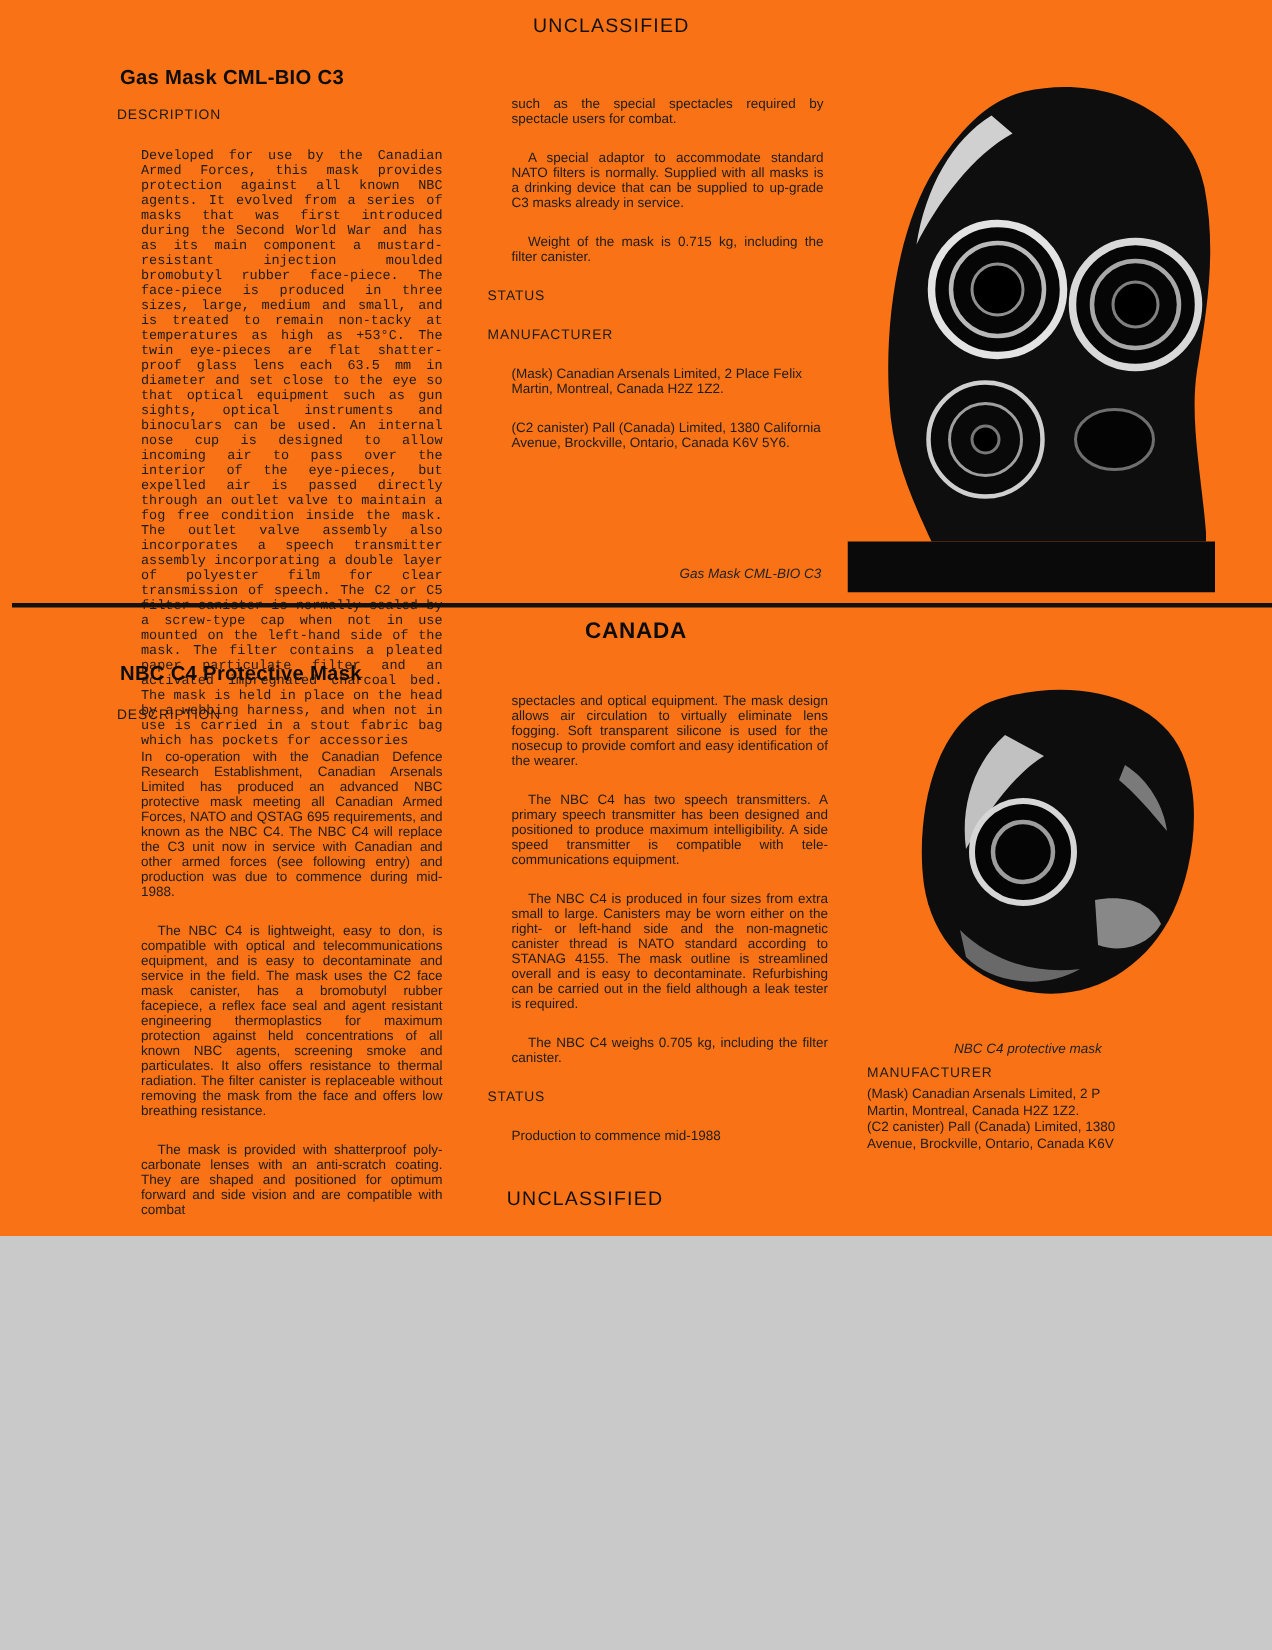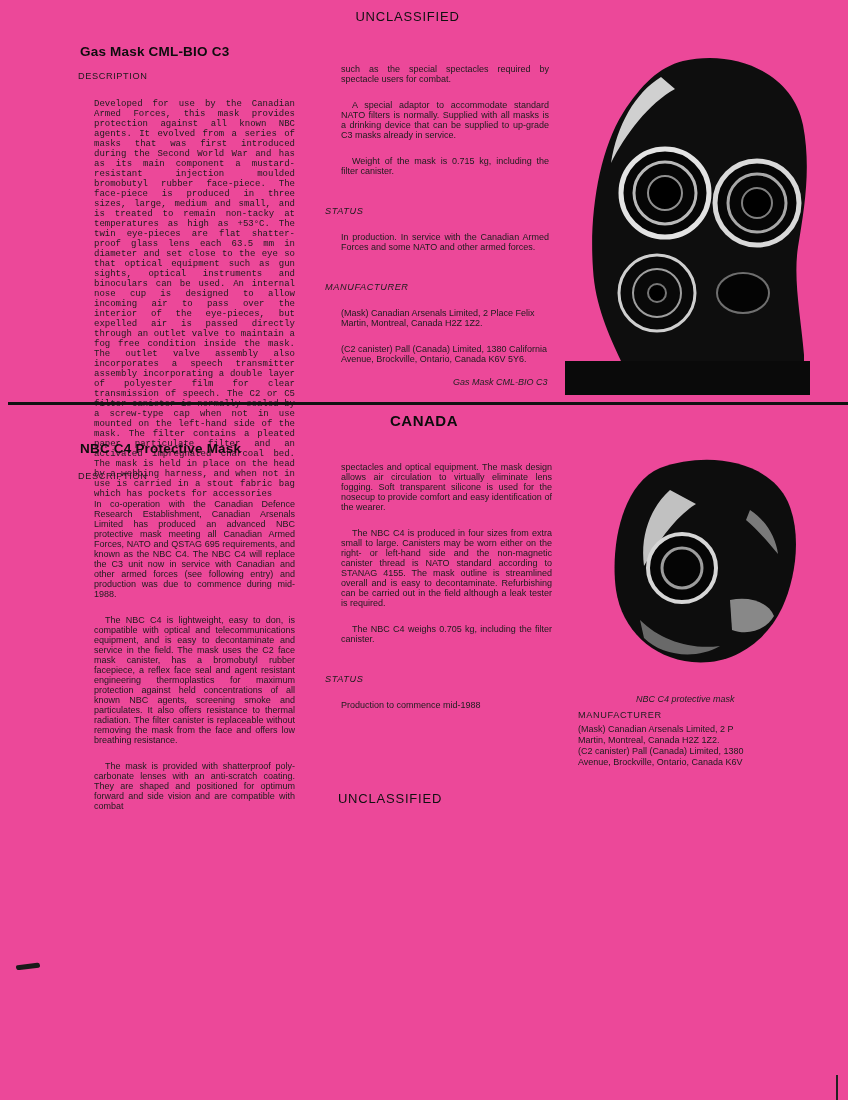--- a/index.html
+++ b/index.html
@@ -1,20 +1,20 @@
 <!DOCTYPE html>
 <html><head>
 <meta charset="utf-8">
 <style>
   html, body { margin: 0; padding: 0; background: #c9c9c9; }
   .page {
     position: relative;
     width: 848px;
-    height: 1100px;
-    background: #ec4899;
+    height: 824px;
+    background: #f97316;
     font-family: "Liberation Sans", sans-serif;
     color: #1a1a1a;
     overflow: hidden;
   }
   .classification {
     position: absolute;
     font-size: 13px;
     letter-spacing: 0.8px;
     color: #111;
     text-align: center;
@@ -42,21 +42,21 @@
   }
   .col p { margin: 16px; }
   .col p.indent { text-indent: 11px; }
   .sect-heading {
     font-size: 9.2px;
     font-weight: normal;
     letter-spacing: 0.6px;
     margin: 0 0 3px 0;
     text-align: left;
   }
-  .sect-heading.gap { margin-top: 30px; font-style: italic; }
+  .sect-heading.gap { margin-top: 16px; }
 
   .a1-desc-heading { position: absolute; left: 78px; top: 71px; }
   .a1-col1 { left: 78px; top: 83px; width: 233px; font-family: Liberation Mono, monospace; }
   .a1-col2 { left: 325px; top: 48px; width: 240px; }
 
   .a2-desc-heading { position: absolute; left: 78px; top: 471px; }
   .a2-col1 { left: 78px; top: 483px; width: 233px; }
   .a2-col2 { left: 325px; top: 446px; width: 243px; }
 
   .mfr-line { text-align: left; }
@@ -137,21 +137,20 @@
 
   <div class="col a1-col1">
     <p>Developed for use by the Canadian Armed Forces, this mask provides protection against all known NBC agents. It evolved from a series of masks that was first introduced during the Second World War and has as its main component a mustard-resistant injection moulded bromobutyl rubber face-piece. The face-piece is produced in three sizes, large, medium and small, and is treated to remain non-tacky at temperatures as high as +53°C. The twin eye-pieces are flat shatter-proof glass lens each 63.5 mm in diameter and set close to the eye so that optical equipment such as gun sights, optical instruments and binoculars can be used. An internal nose cup is designed to allow incoming air to pass over the interior of the eye-pieces, but expelled air is passed directly through an outlet valve to maintain a fog free condition inside the mask. The outlet valve assembly also incorporates a speech transmitter assembly incorporating a double layer of polyester film for clear transmission of speech. The C2 or C5 filter canister is normally sealed by a screw-type cap when not in use mounted on the left-hand side of the mask. The filter contains a pleated paper particulate filter and an activated impregnated charcoal bed. The mask is held in place on the head by a webbing harness, and when not in use is carried in a stout fabric bag which has pockets for accessories</p>
   </div>
 
   <div class="col a1-col2">
     <p>such as the special spectacles required by spectacle users for combat.</p>
     <p class="indent">A special adaptor to accommodate standard NATO filters is normally. Supplied with all masks is a drinking device that can be supplied to up-grade C3 masks already in service.</p>
     <p class="indent">Weight of the mask is 0.715 kg, including the filter canister.</p>
     <div class="sect-heading gap">STATUS</div>
-    <p>In production. In service with the Canadian Armed Forces and some NATO and other armed forces.</p>
     <div class="sect-heading gap">MANUFACTURER</div>
     <p class="mfr-line">(Mask) Canadian Arsenals Limited, 2 Place Felix Martin, Montreal, Canada H2Z 1Z2.</p>
     <p class="mfr-line">(C2 canister) Pall (Canada) Limited, 1380 California Avenue, Brockville, Ontario, Canada K6V 5Y6.</p>
   </div>
 
   <figure class="photo1">
     <svg viewBox="0 0 245 340" width="245" height="340" xmlns="http://www.w3.org/2000/svg">
       <path d="M118 6 C170 -6 228 18 238 70 C246 112 240 150 233 192 C228 225 236 262 239 300 L239 306 L56 306 C44 280 30 250 28 214 C24 160 34 96 58 58 C76 30 94 12 118 6 Z" fill="#0e0e0e"></path>
       <path d="M96 22 C70 38 52 70 46 108 C60 80 84 48 110 34 Z" fill="#f2f2f2" opacity="0.85"></path>
       <circle cx="100" cy="138" r="44" fill="#060606" stroke="#e3e3e3" stroke-width="5"></circle>
@@ -177,20 +176,21 @@
   <div class="sect-heading a2-desc-heading">DESCRIPTION</div>
 
   <div class="col a2-col1">
     <p>In co-operation with the Canadian Defence Research Establishment, Canadian Arsenals Limited has produced an advanced NBC protective mask meeting all Canadian Armed Forces, NATO and QSTAG 695 requirements, and known as the NBC C4. The NBC C4 will replace the C3 unit now in service with Canadian and other armed forces (see following entry) and production was due to commence during mid-1988.</p>
     <p class="indent">The NBC C4 is lightweight, easy to don, is compatible with optical and telecommunications equipment, and is easy to decontaminate and service in the field. The mask uses the C2 face mask canister, has a bromobutyl rubber facepiece, a reflex face seal and agent resistant engineering thermoplastics for maximum protection against held concentrations of all known NBC agents, screening smoke and particulates. It also offers resistance to thermal radiation. The filter canister is replaceable without removing the mask from the face and offers low breathing resistance.</p>
     <p class="indent">The mask is provided with shatterproof poly-carbonate lenses with an anti-scratch coating. They are shaped and positioned for optimum forward and side vision and are compatible with combat</p>
   </div>
 
   <div class="col a2-col2">
     <p>spectacles and optical equipment. The mask design allows air circulation to virtually eliminate lens fogging. Soft transparent silicone is used for the nosecup to provide comfort and easy identification of the wearer.</p>
+    <p class="indent">The NBC C4 has two speech transmitters. A primary speech transmitter has been designed and positioned to produce maximum intelligibility. A side speed transmitter is compatible with tele-communications equipment.</p>
     <p class="indent">The NBC C4 is produced in four sizes from extra small to large. Canisters may be worn either on the right- or left-hand side and the non-magnetic canister thread is NATO standard according to STANAG 4155. The mask outline is streamlined overall and is easy to decontaminate. Refurbishing can be carried out in the field although a leak tester is required.</p>
     <p class="indent">The NBC C4 weighs 0.705 kg, including the filter canister.</p>
     <div class="sect-heading gap">STATUS</div>
     <p class="mfr-line">Production to commence mid-1988</p>
   </div>
 
   <figure class="photo2">
     <svg viewBox="0 0 205 235" width="205" height="235" xmlns="http://www.w3.org/2000/svg">
       <path d="M60 18 C110 0 170 12 188 52 C202 84 196 128 182 158 C166 192 132 216 92 212 C52 208 22 180 16 140 C10 96 22 34 60 18 Z" fill="#0d0d0d"></path>
       <path d="M70 40 C50 58 40 86 44 116 C58 92 76 66 96 54 Z" fill="#efefef" opacity="0.8"></path>

